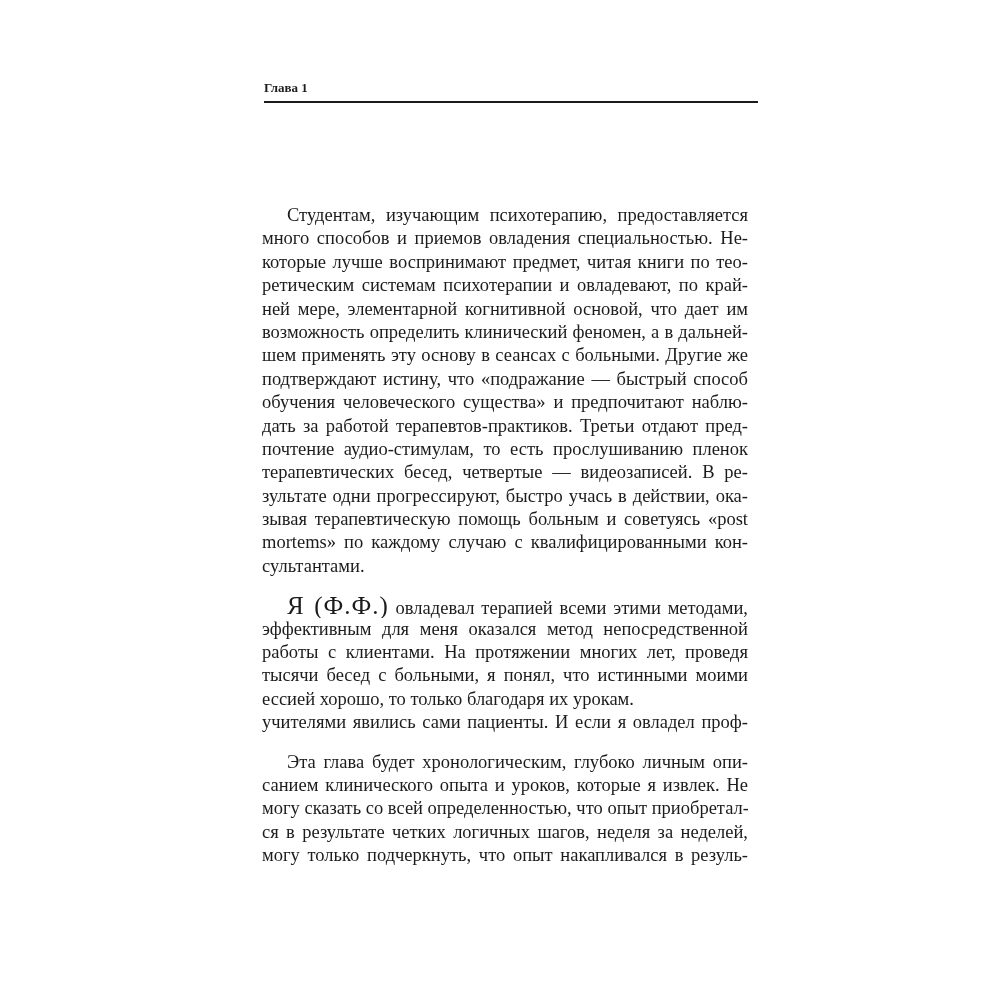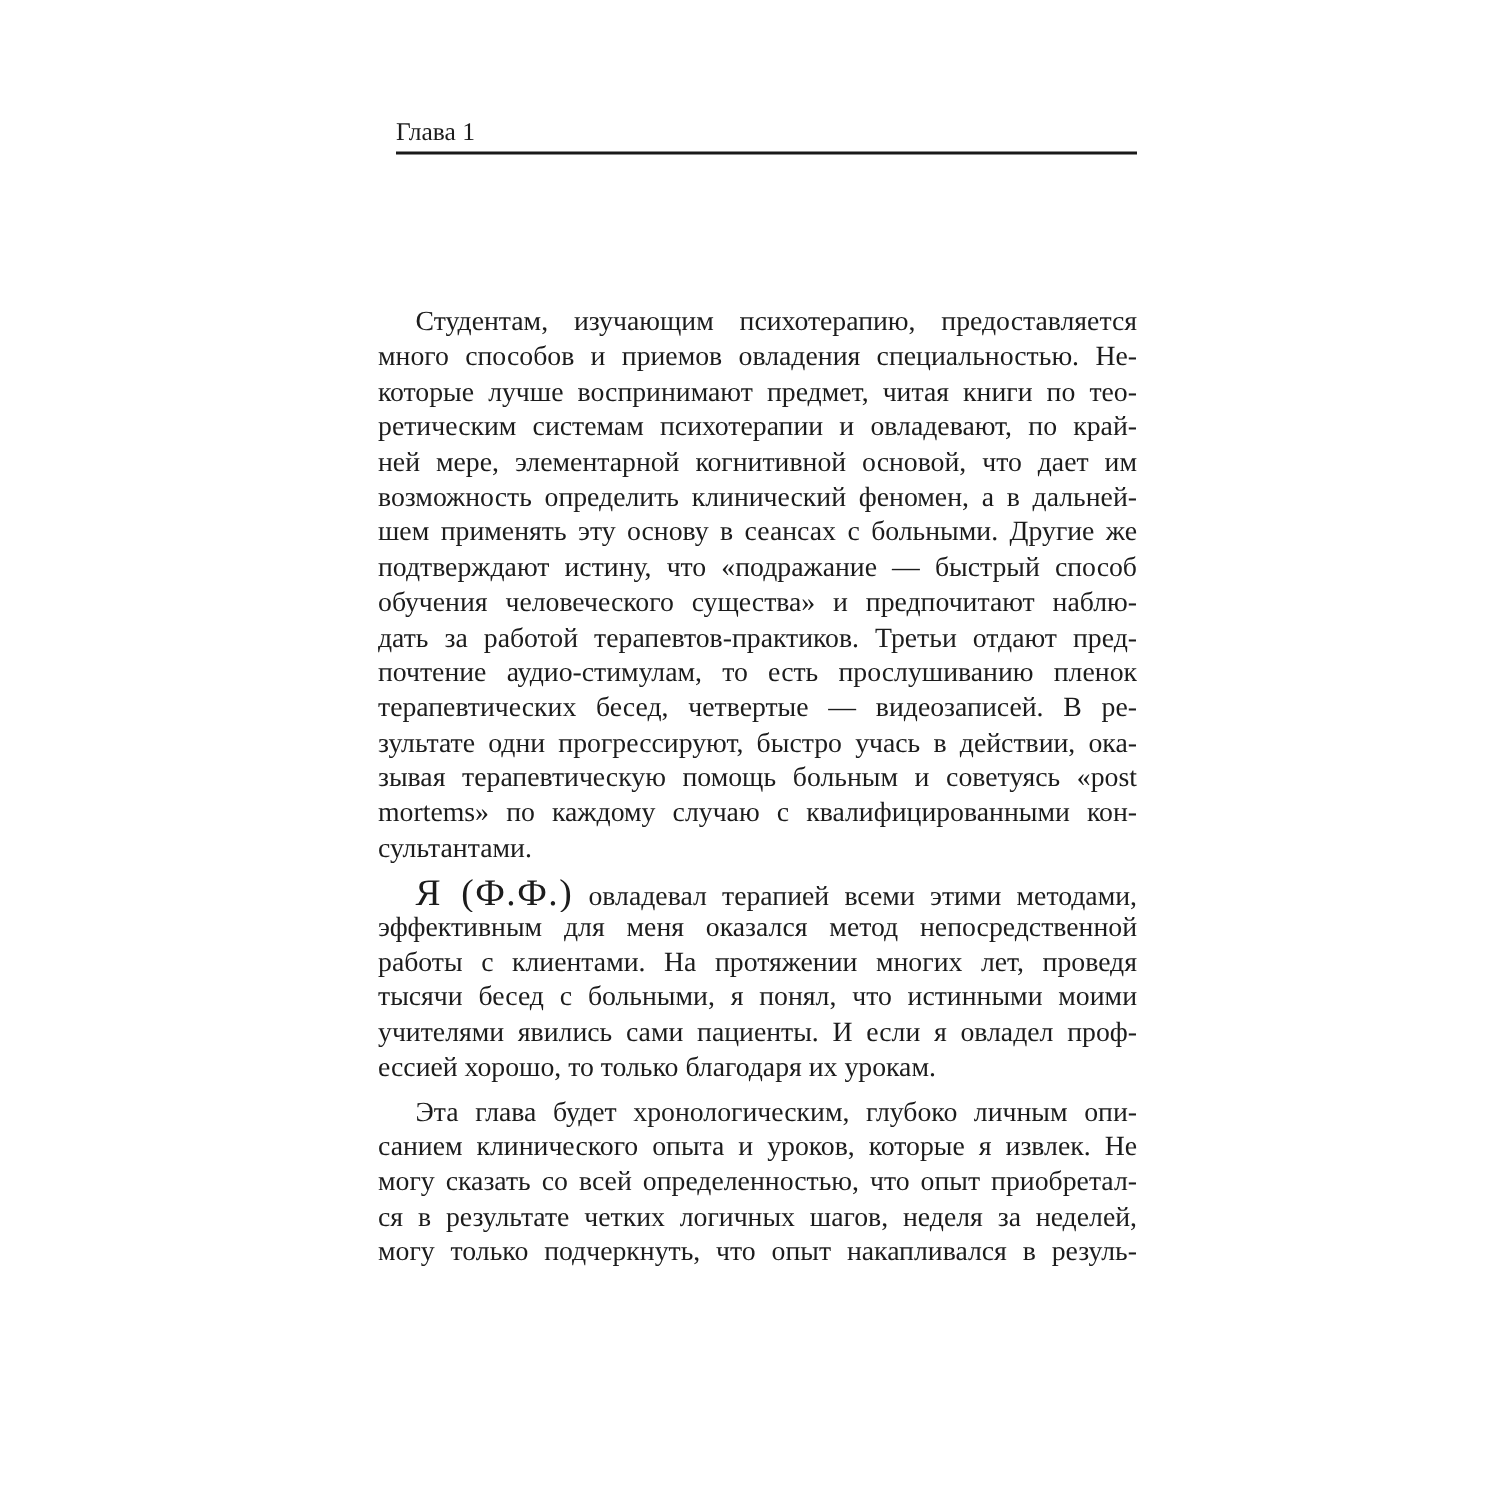--- a/index.html
+++ b/index.html
@@ -17,41 +17,41 @@
   .page-block {
     position: absolute;
     left: 246px;
     top: 76px;
     width: 518px;
     color: var(--text);
   }
   .chapter-header { margin-left: 18px; }
   .chapter-label {
     margin: 0;
-    font-weight: normal;
-    font-size: 17px;
+    font-weight: bold;
+    font-size: 13px;
     line-height: 24px;
     color: var(--text);
   }
   .chapter-rule {
     height: 2px;
     background: var(--rule);
     margin-top: 1px;
     width: 494px;
   }
   .chapter-title {
     margin: 13px 0 0 0;
     font-weight: bold;
     font-size: 21px;
     line-height: 26px;
     letter-spacing: 0.3px;
     color: var(--text);
   }
   .page-body { margin-top: 101px; }
-  .paragraph { margin: 6px; }
+  .paragraph { margin: 16px; }
   .line {
     font-size: 18.5px;
     line-height: 23.4px;
     height: 23.4px;
     text-align: justify;
     text-align-last: justify;
     text-justify: inter-word;
     white-space: nowrap;
     overflow: hidden;
     color: var(--text);
@@ -88,22 +88,22 @@
         <div class="line">зультате одни прогрессируют, быстро учась в действии, ока-</div>
         <div class="line">зывая терапевтическую помощь больным и советуясь «post</div>
         <div class="line">mortems» по каждому случаю с квалифицированными кон-</div>
         <div class="line end">сультантами.</div>
       </div>
       <div class="paragraph">
         <div class="line first"><span class="lead">Я (Ф.Ф.)</span> овладевал терапией всеми этими методами,</div>
         <div class="line">эффективным для меня оказался метод непосредственной</div>
         <div class="line">работы с клиентами. На протяжении многих лет, проведя</div>
         <div class="line">тысячи бесед с больными, я понял, что истинными моими</div>
+        <div class="line end">ессией хорошо, то только благодаря их урокам.</div>
         <div class="line">учителями явились сами пациенты. И если я овладел проф-</div>
-        <div class="line end">ессией хорошо, то только благодаря их урокам.</div>
       </div>
       <div class="paragraph">
         <div class="line first">Эта глава будет хронологическим, глубоко личным опи-</div>
         <div class="line">санием клинического опыта и уроков, которые я извлек. Не</div>
         <div class="line">могу сказать со всей определенностью, что опыт приобретал-</div>
         <div class="line">ся в результате четких логичных шагов, неделя за неделей,</div>
         <div class="line">могу только подчеркнуть, что опыт накапливался в резуль-</div>
       </div>
     </main>
 </div>

